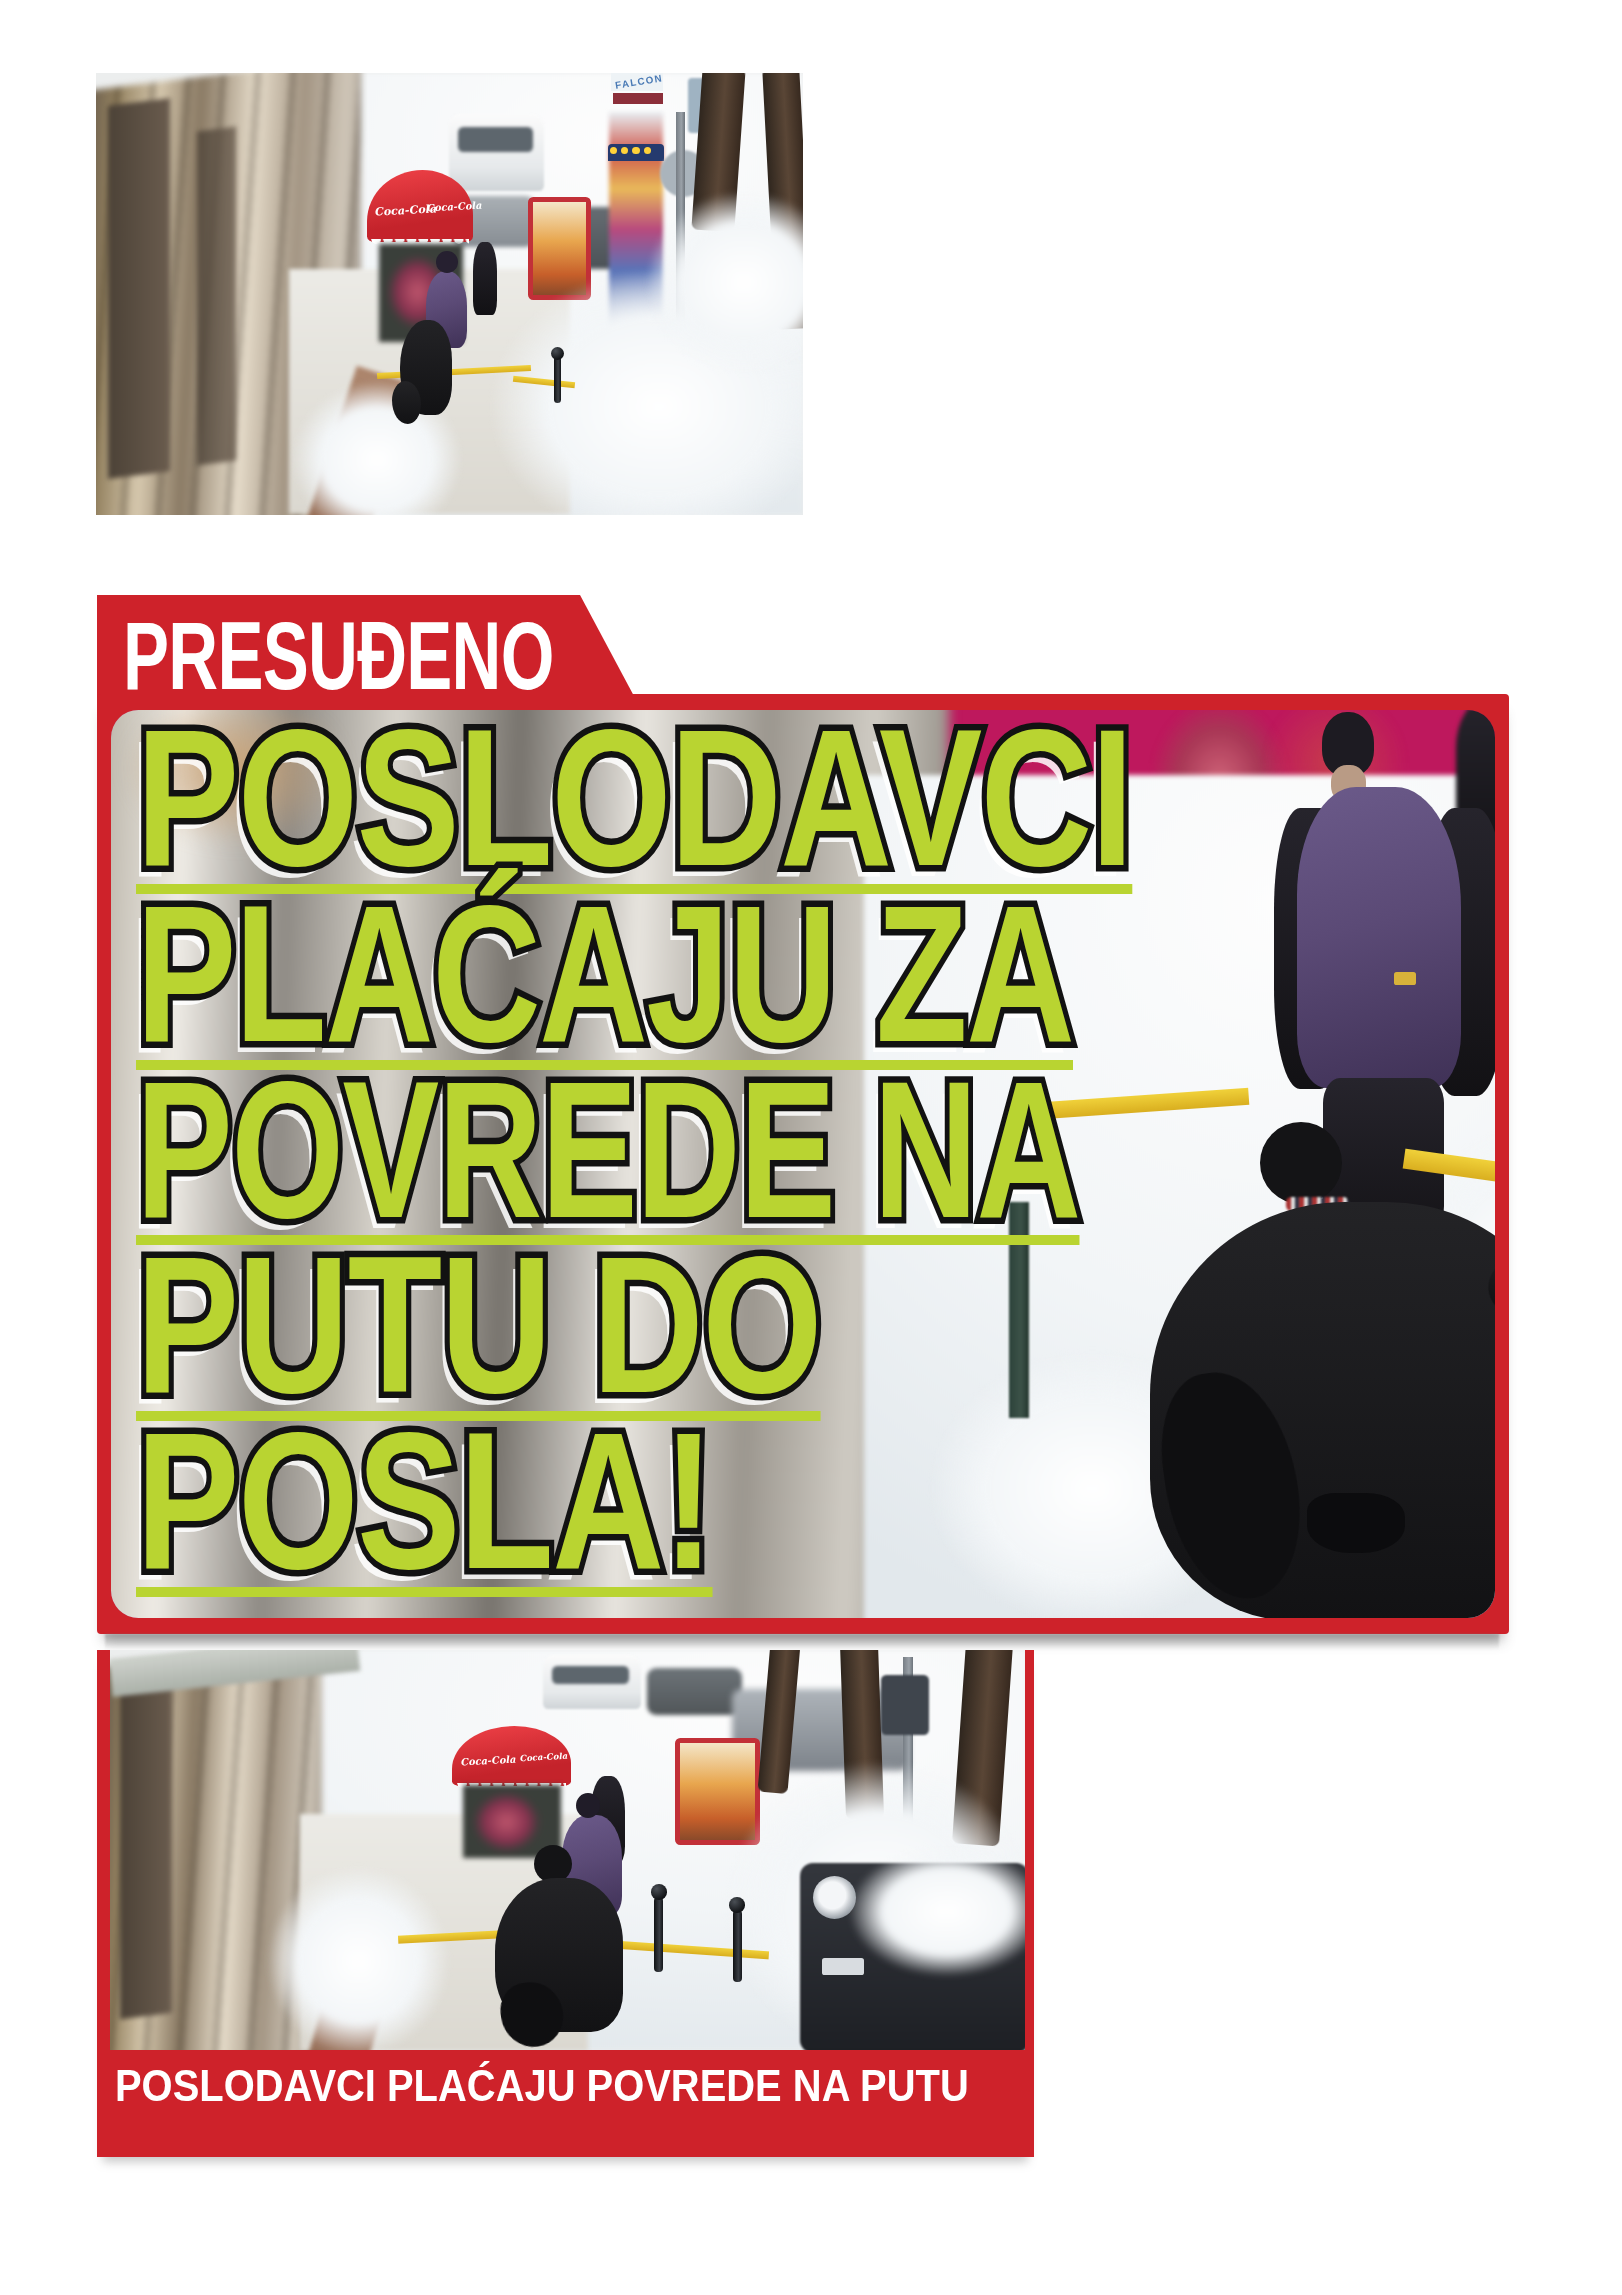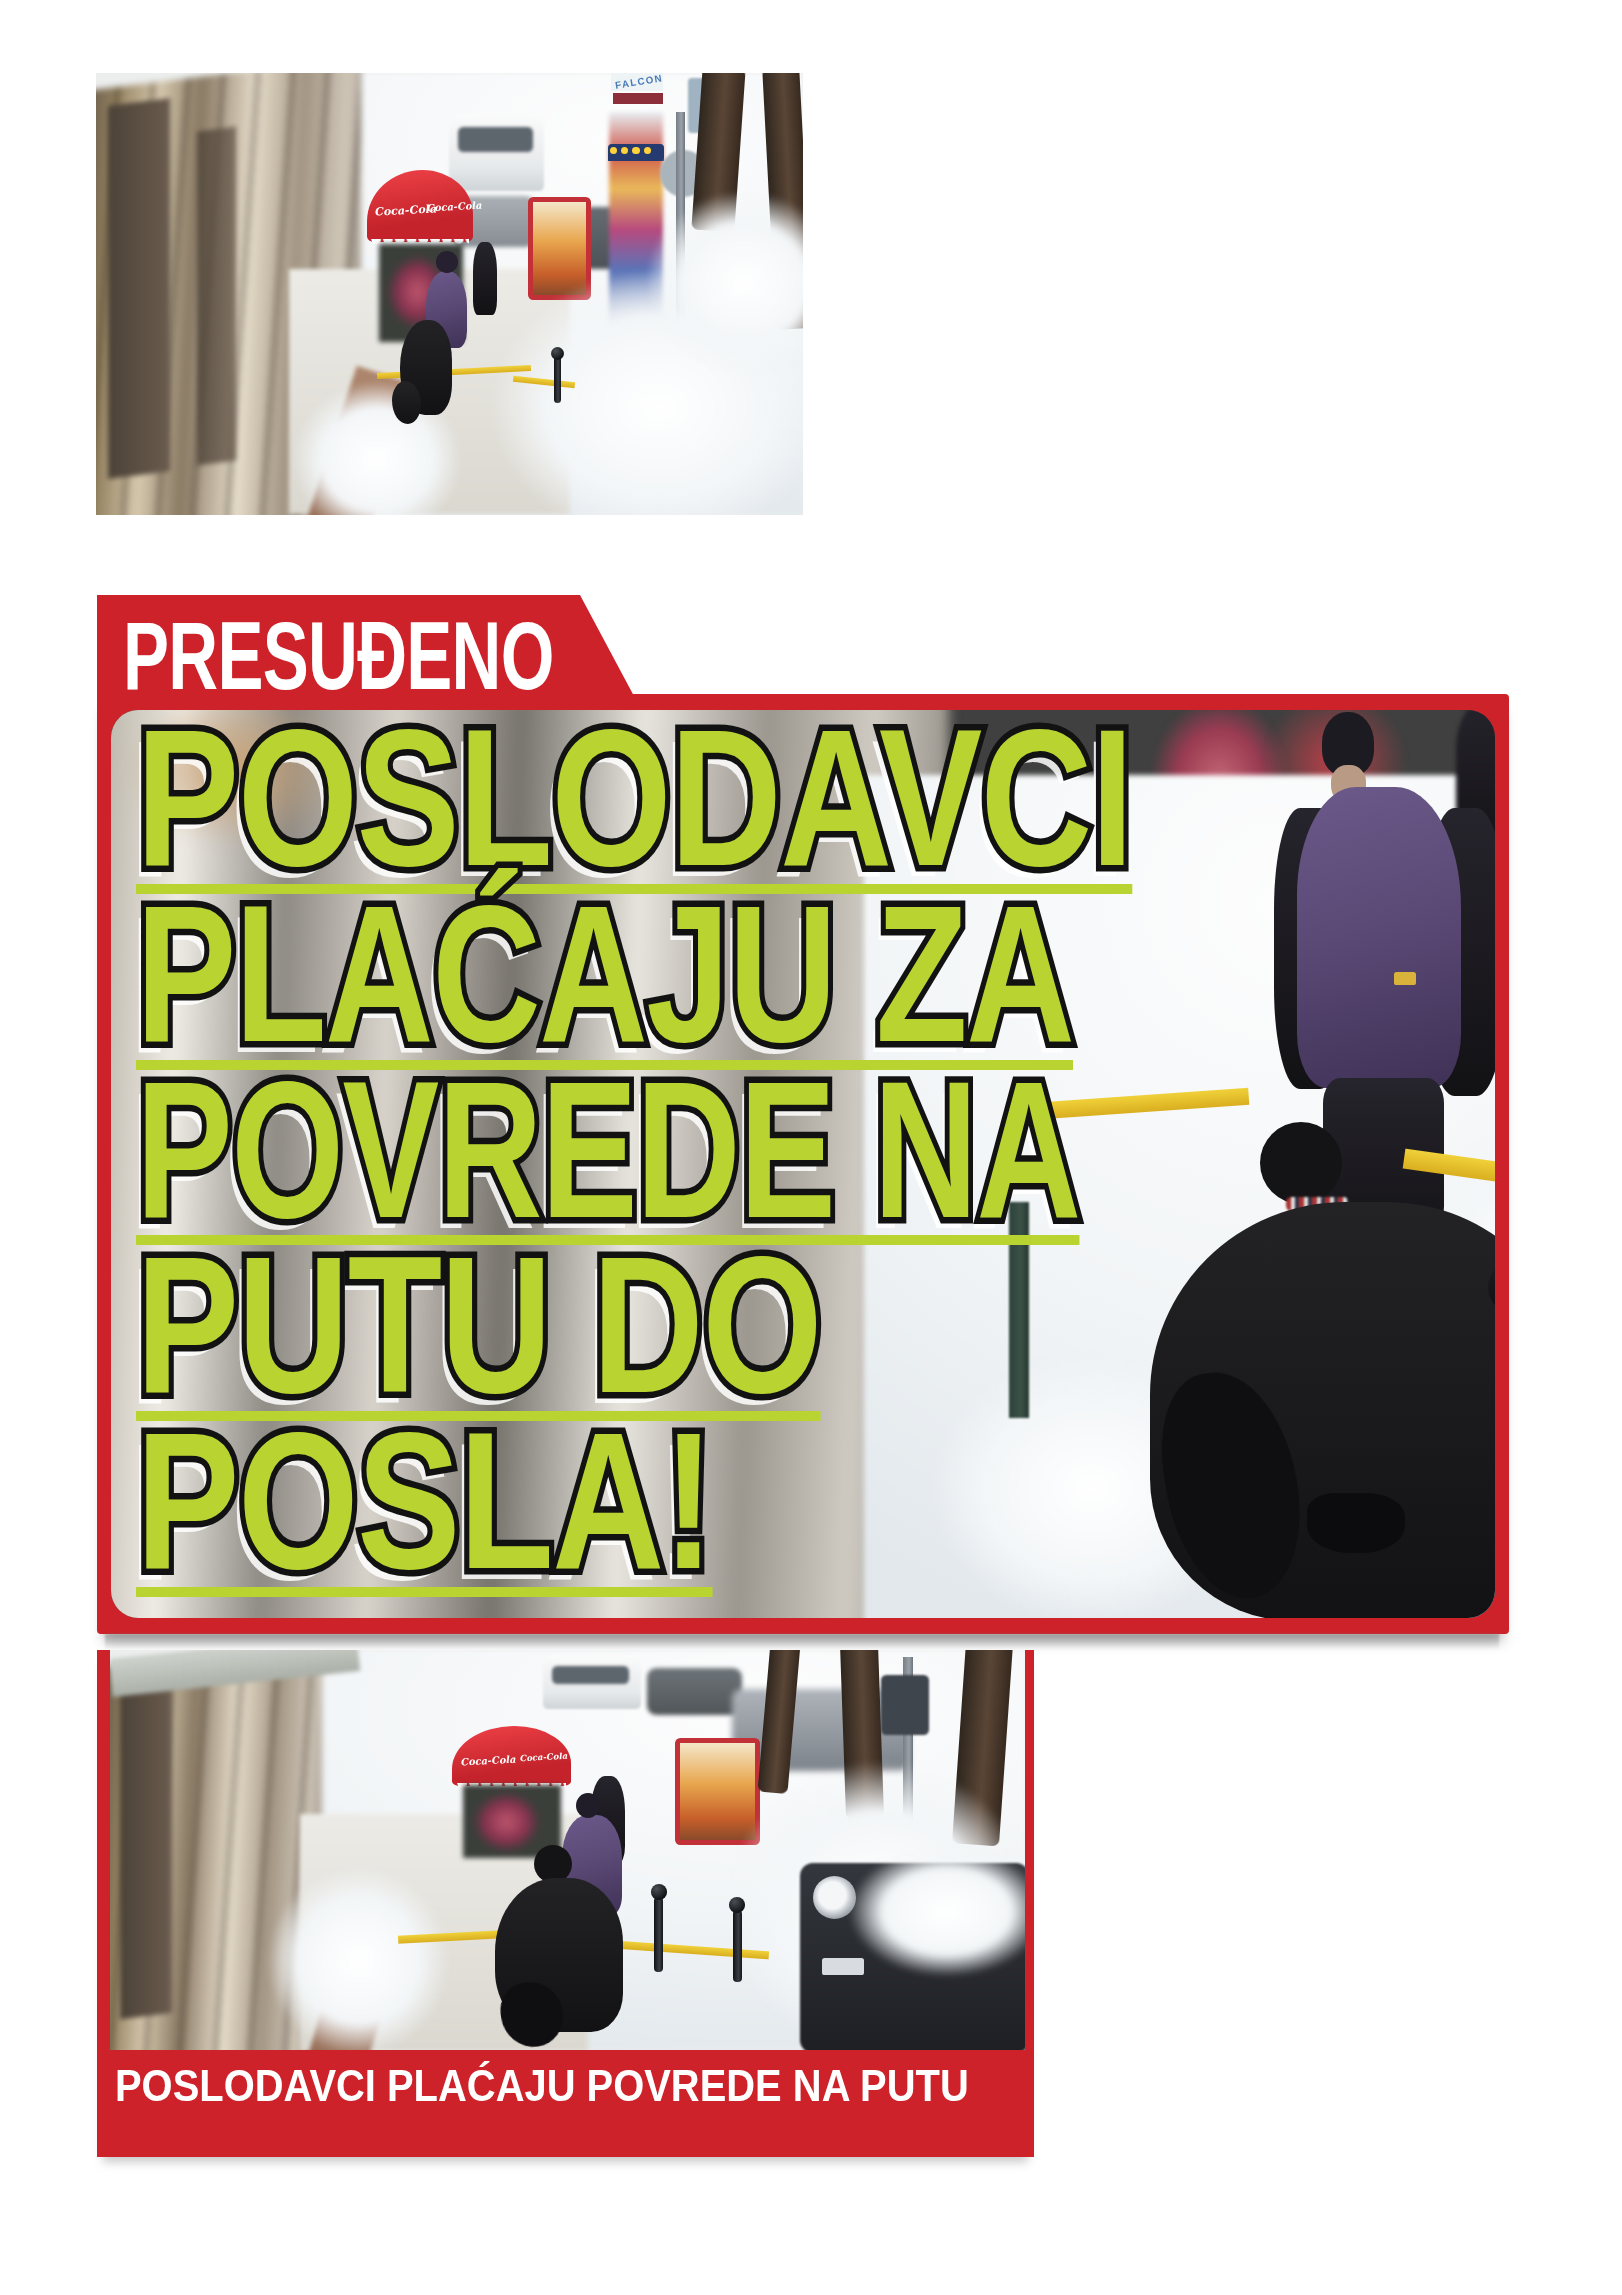--- a/index.html
+++ b/index.html
@@ -136,21 +136,21 @@
   <div class="el" style="left:340px;top:178px;width:21.6px;height:21.6px;background:#262030;border-radius:50%;filter:blur(0.7px);"></div>
   <div class="el blackblob" style="left:304px;top:247px;width:52px;height:95px;border-radius:50% 42% 32% 48%;"></div>
   <div class="el blackblob" style="left:296px;top:308px;width:29px;height:43px;border-radius:50% 60% 50% 60%;"></div>
 </div>
 
 <div class="abs kicker" style="left:97px;top:595px;width:543px;height:103px;clip-path:polygon(0 0,483px 0,538px 100%,0 100%);">
   <span class="kick fitline" style="left: 26px; top: 13px; transform: scaleX(0.718436);">PRESUĐENO</span>
 </div>
 
 <div class="abs main-block" style="left:97px;top:694px;width:1412px;height:940px;">
-  <div class="ph" style="left:14.4px;top:15.7px;width:1384px;height:908px;border-radius:27.5px;background:#404040;">
+  <div class="ph" style="left:14.4px;top:15.7px;width:1384px;height:908px;border-radius:27.5px;background:#be185d;">
 
     <div class="el" style="left:-13px;top:-13px;width:851px;height:936px;filter:blur(5.9px);
          background:linear-gradient(92deg,#b8b2a6 0%,#efece6 10%,#8e8a84 22%,#d8d4cc 34%,#77736d 48%,#e8e5df 62%,#9b968e 76%,#cfcbc3 88%,#858078 100%);"></div>
     <div class="el" style="left:13px;top:-19.6px;width:222px;height:157px;background:radial-gradient(closest-side,#c9a275,rgba(201,162,117,0));filter:blur(9.2px);"></div>
 
     <div class="el posterblob" style="left:1040px;top:-13px;width:137px;height:164px;background:radial-gradient(closest-side,#d06a7a,#a63b55 60%,rgba(0,0,0,0));"></div>
     <div class="el posterblob" style="left:1152px;top:-19.6px;width:144px;height:144px;background:radial-gradient(closest-side,#c8404a,rgba(200,64,74,0));"></div>
 
     <div class="el snow" style="left:753px;top:65px;width:641px;height:851px;"></div>
     <div class="el snowblob" style="left:1309px;top:419px;width:170px;height:327px;"></div>

